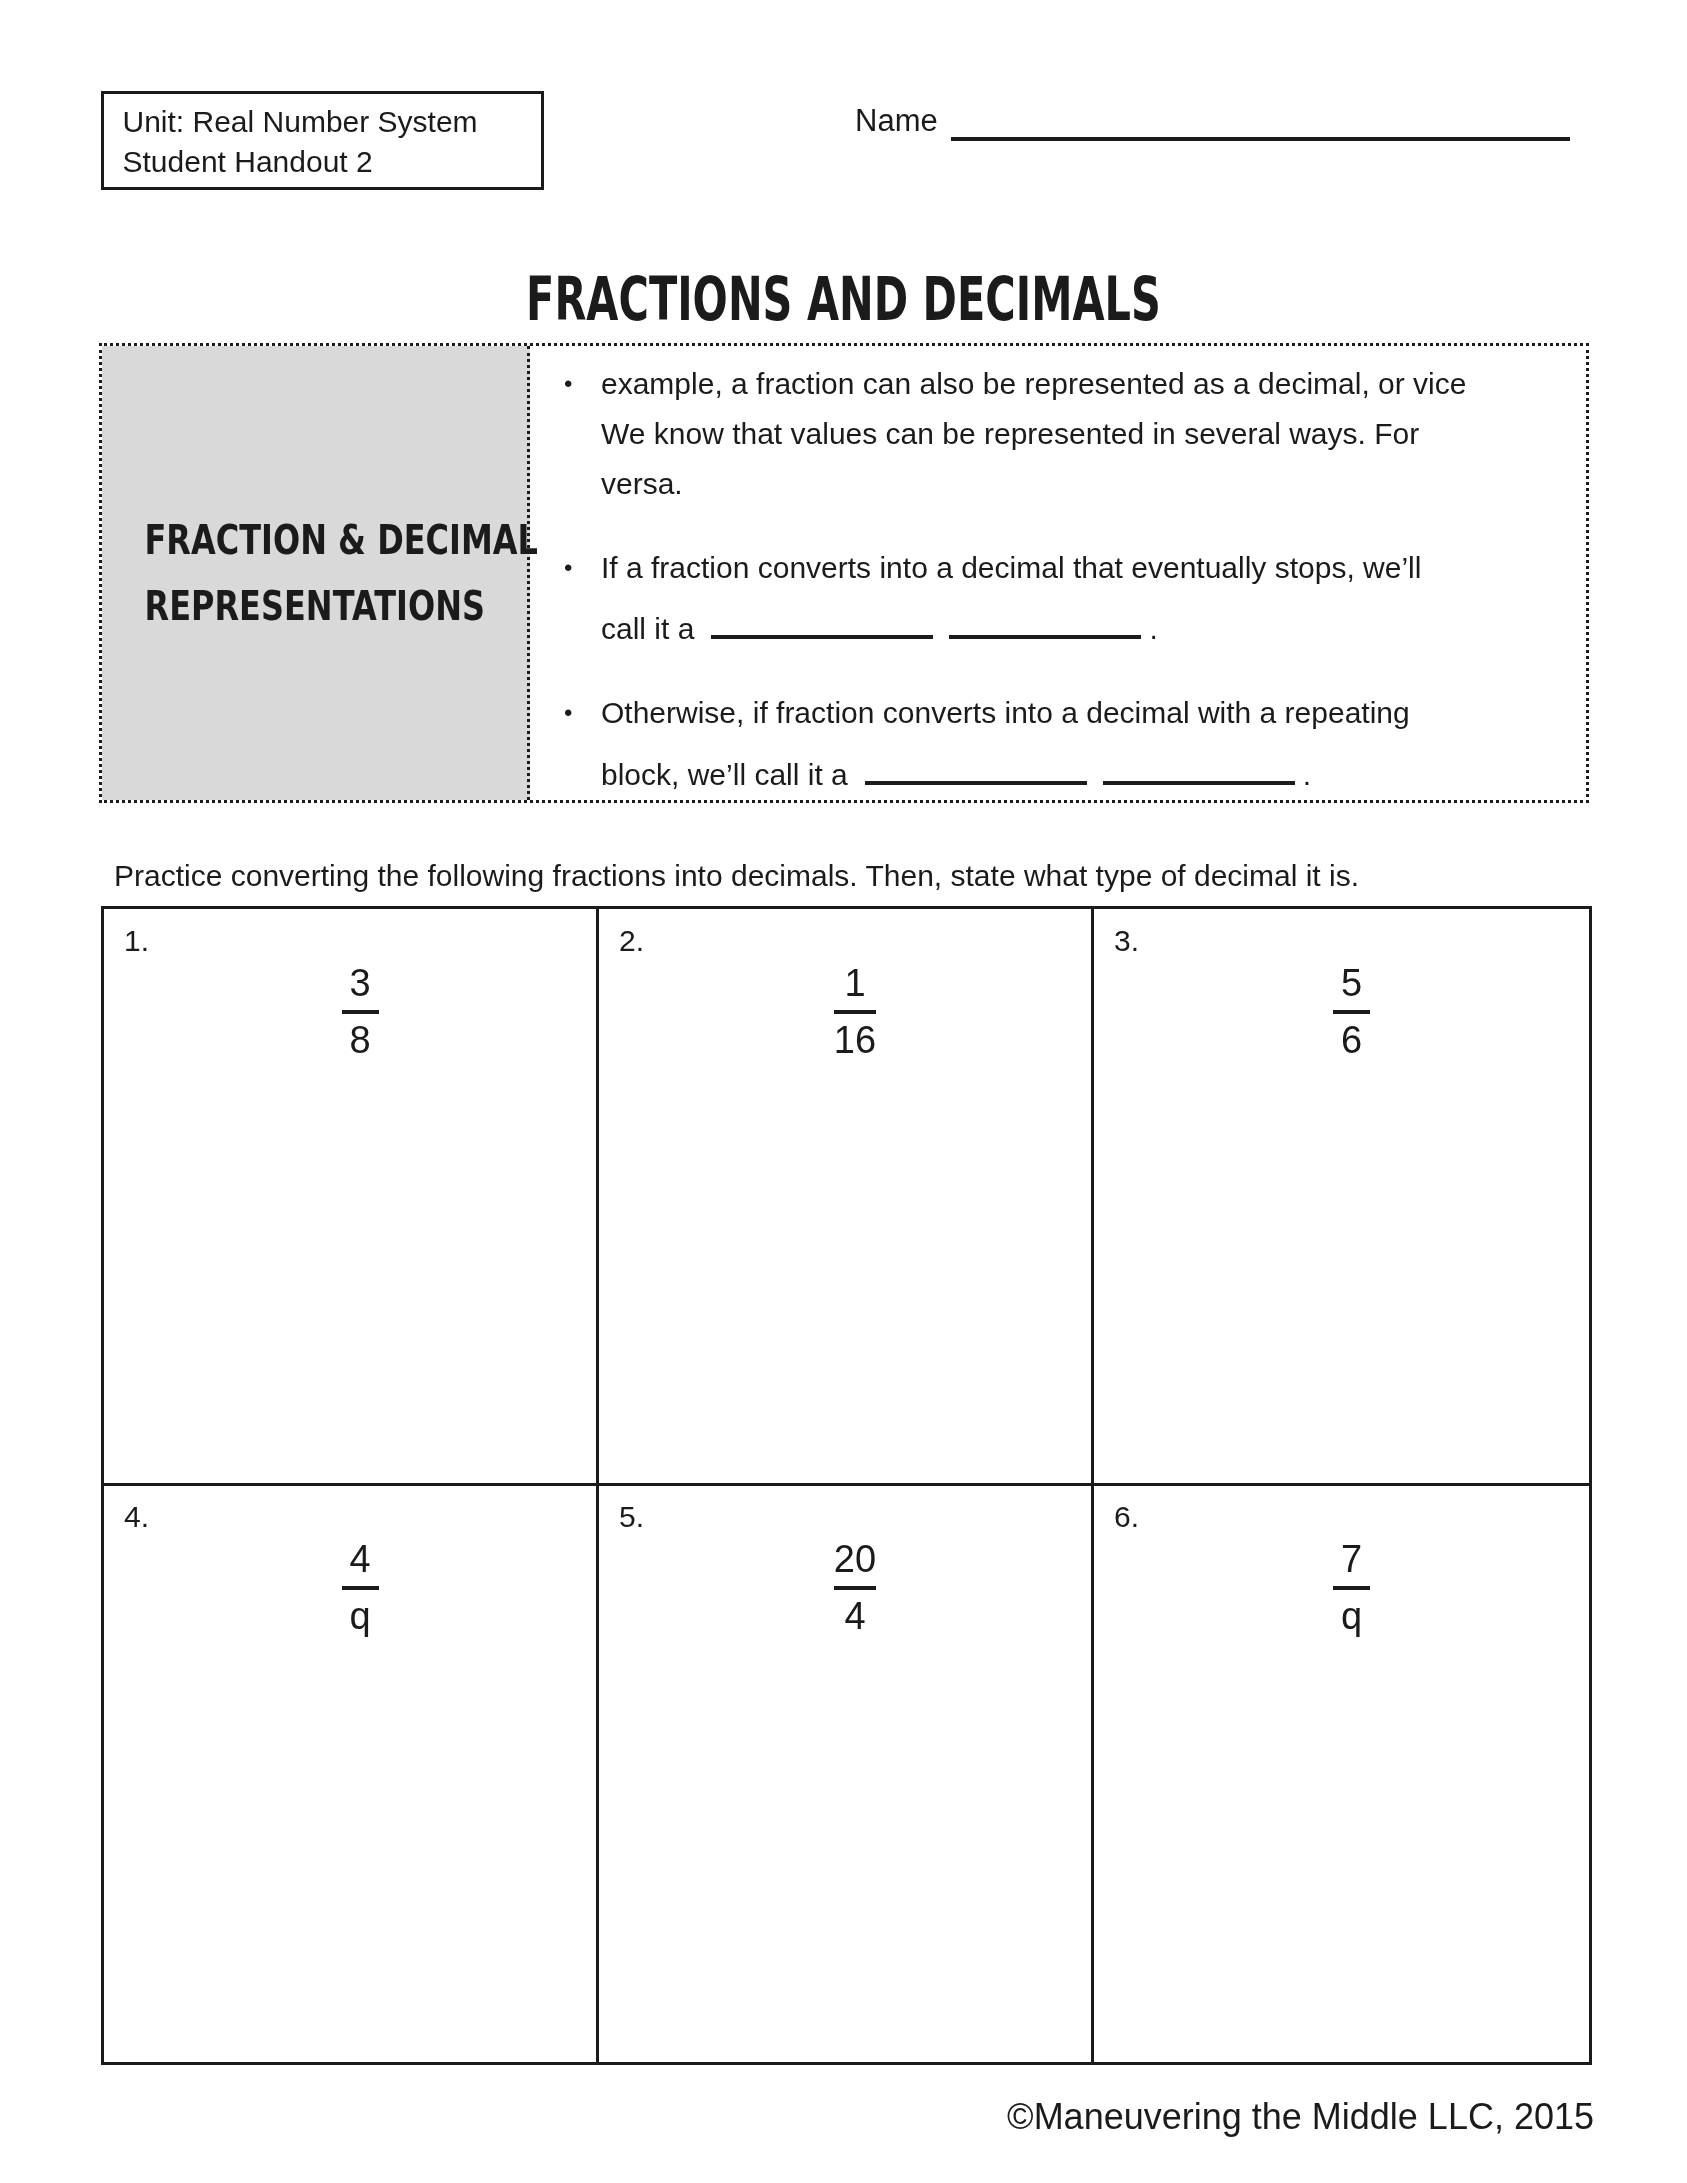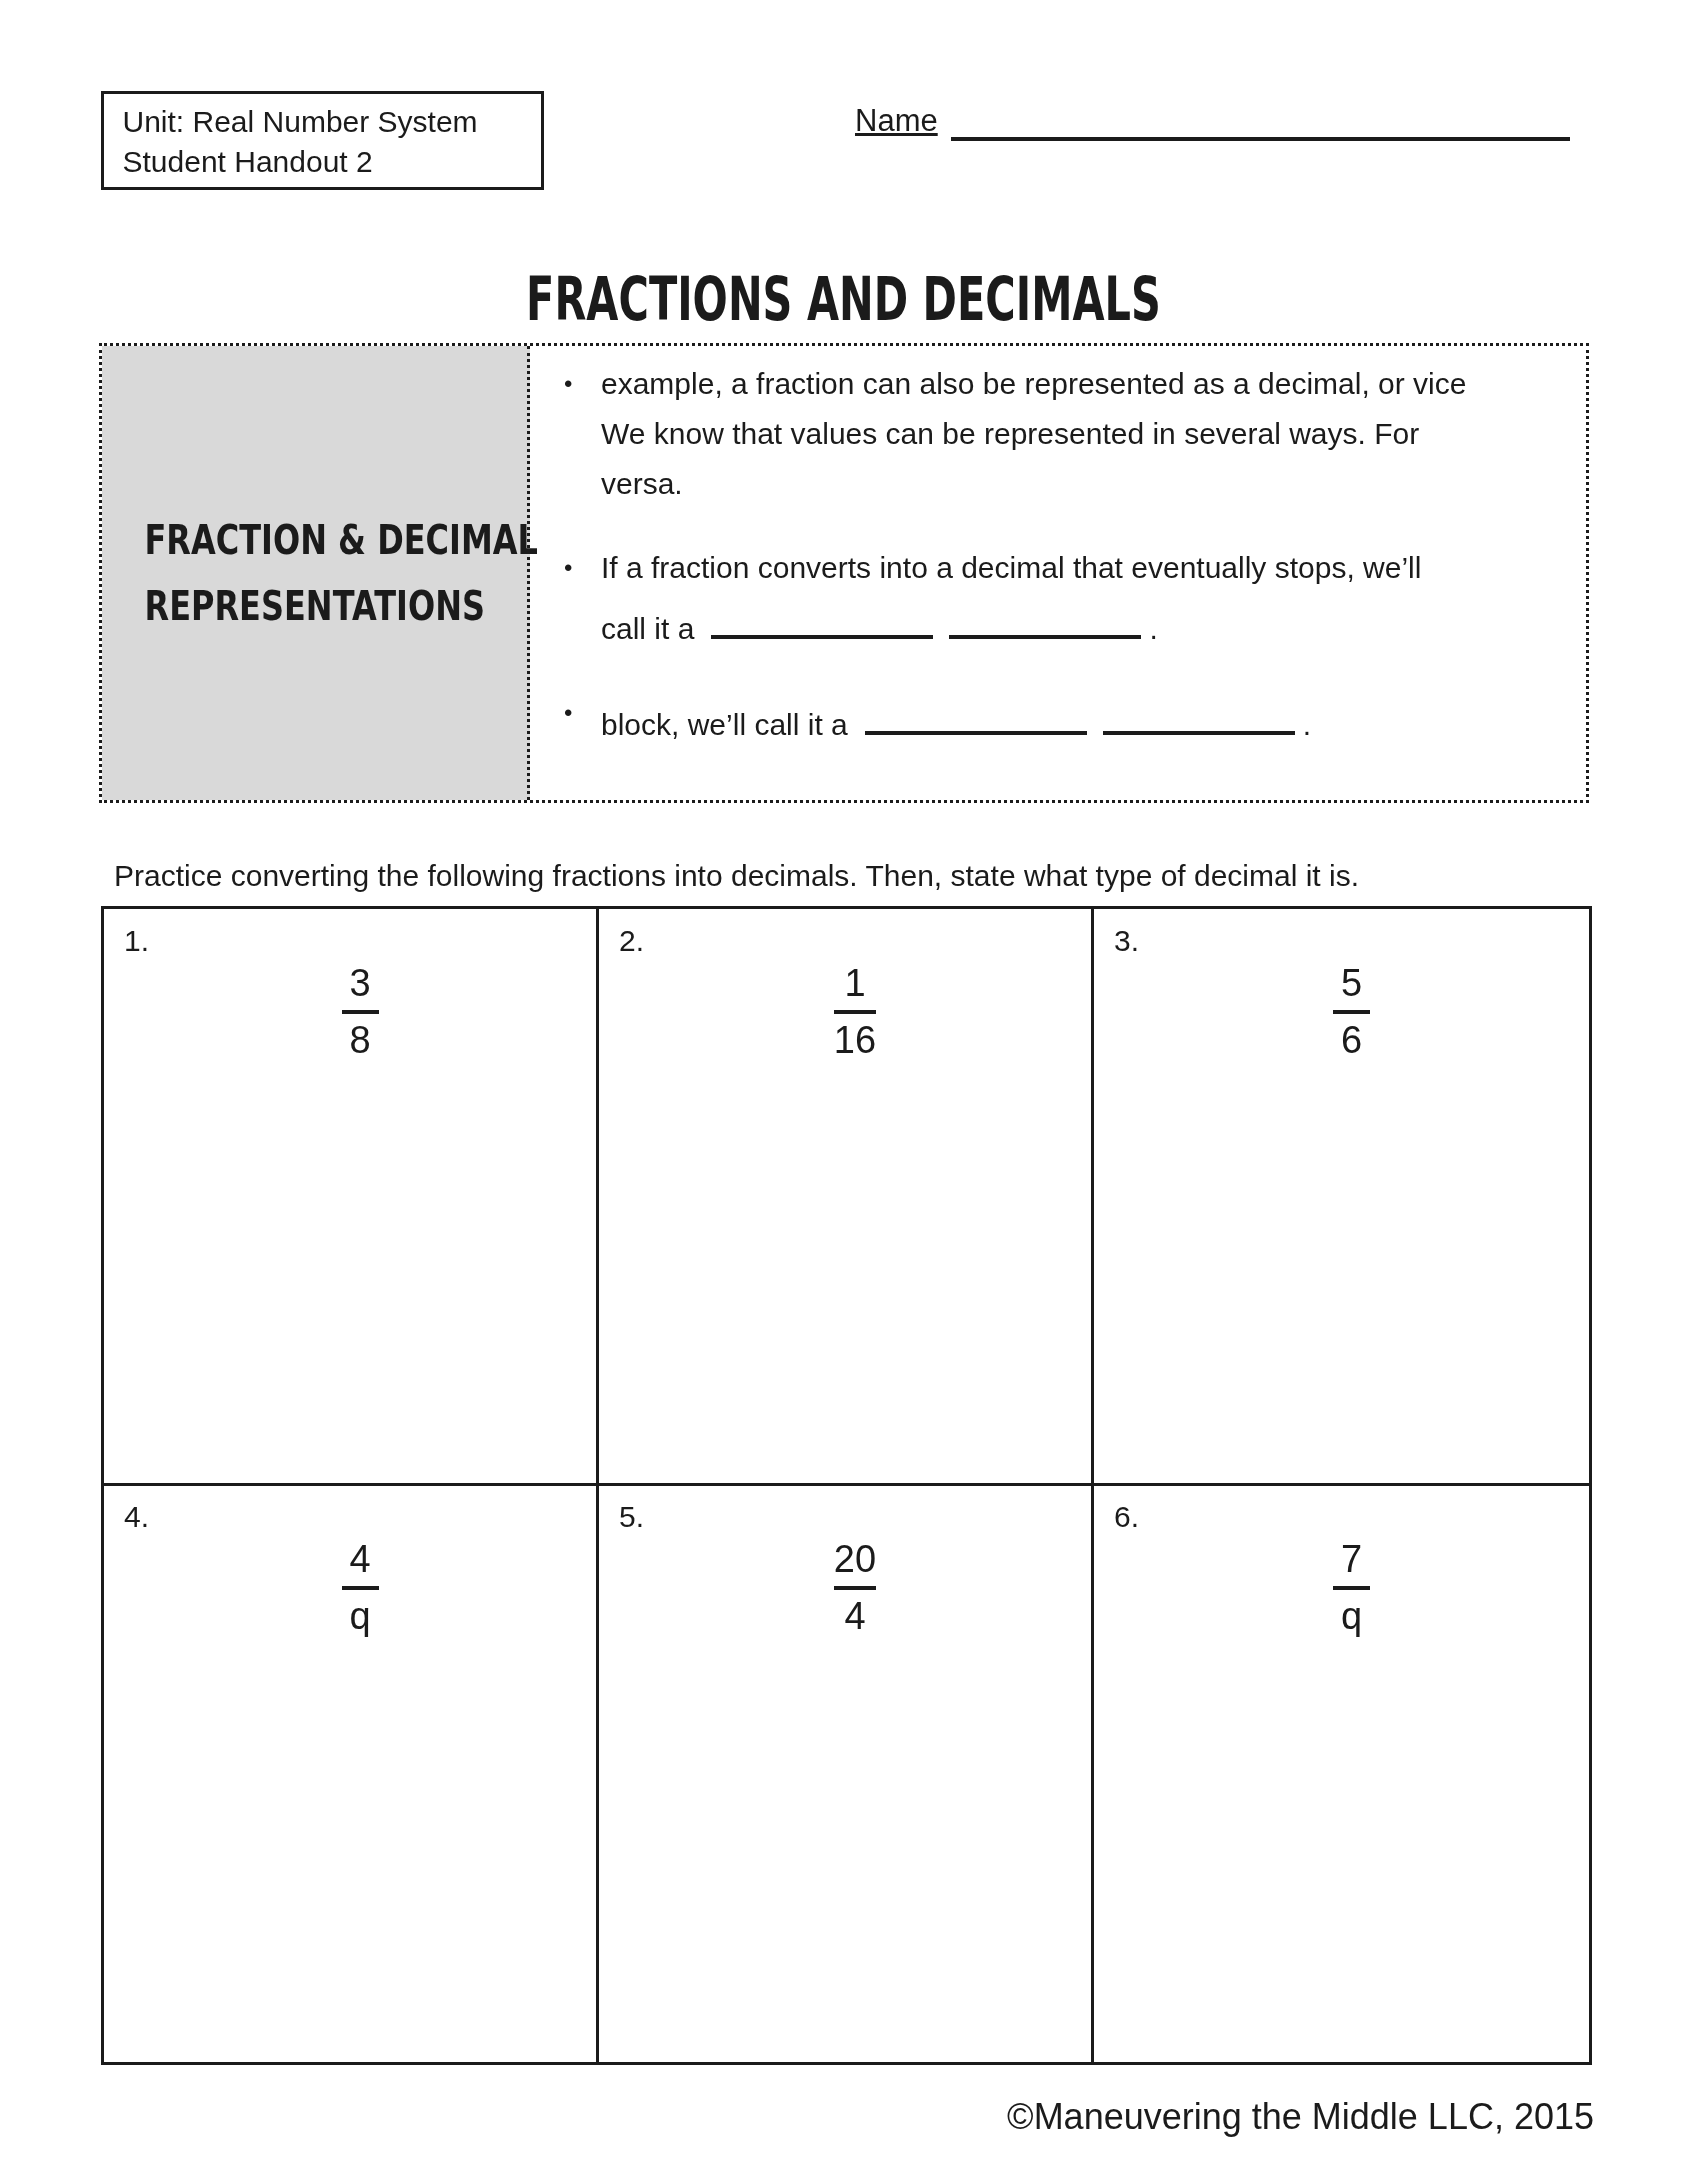--- a/index.html
+++ b/index.html
@@ -14,21 +14,20 @@
   
   .unit-box{
     position:absolute;left:101px;top:91px;width:443px;height:99px;
     border:3.3px solid #1b1b1b;box-sizing:border-box;
     padding:8px 0 0 18.5px;
     font-size:30px;line-height:40px;
   }
   .name-date{
     position:absolute;left:855px;top:93px;width:715px;
     font-size:31px;
-    text-decoration:underline;
   }
   .nd-row{display:flex;align-items:flex-end;height:48px;}
   .nd-row + .nd-row{margin-top:16px;}
   .nd-label{flex:0 0 auto;padding-right:13.2px;line-height:40px;}
   .pd-label{flex:0 0 auto;padding:0 2.6px 0 4px;line-height:40px;}
   .fill-line{flex:1 1 auto;border-bottom:4px solid #1b1b1b;height:38px;}
   .pd-line{flex:0 0 86px;border-bottom:4px solid #1b1b1b;height:38px;}
   
   .page-title{
     position:absolute;left:0;top:267px;width:100%;
@@ -145,20 +144,21 @@
           <div>If a fraction converts into a decimal that eventually stops, we’ll</div>
           <div class="blank-row">
             <span>call it a</span><span class="blank blank-a"></span><span class="blank blank-b"></span><span>.</span>
           </div>
         </span>
       </div>
 
       <div class="bullet">
         <span class="bullet-dot">•</span>
         <span class="bullet-text">
+          <div>Otherwise, if fraction converts into a decimal with a repeating</div>
           <div class="blank-row">
             <span>block, we’ll call it a</span><span class="blank blank-a"></span><span class="blank blank-b"></span><span>.</span>
           </div>
         </span>
       </div>
 
     </div>
   </div>
 
   <div class="practice">Practice converting the following fractions into decimals. Then, state what type of decimal it is.</div>

